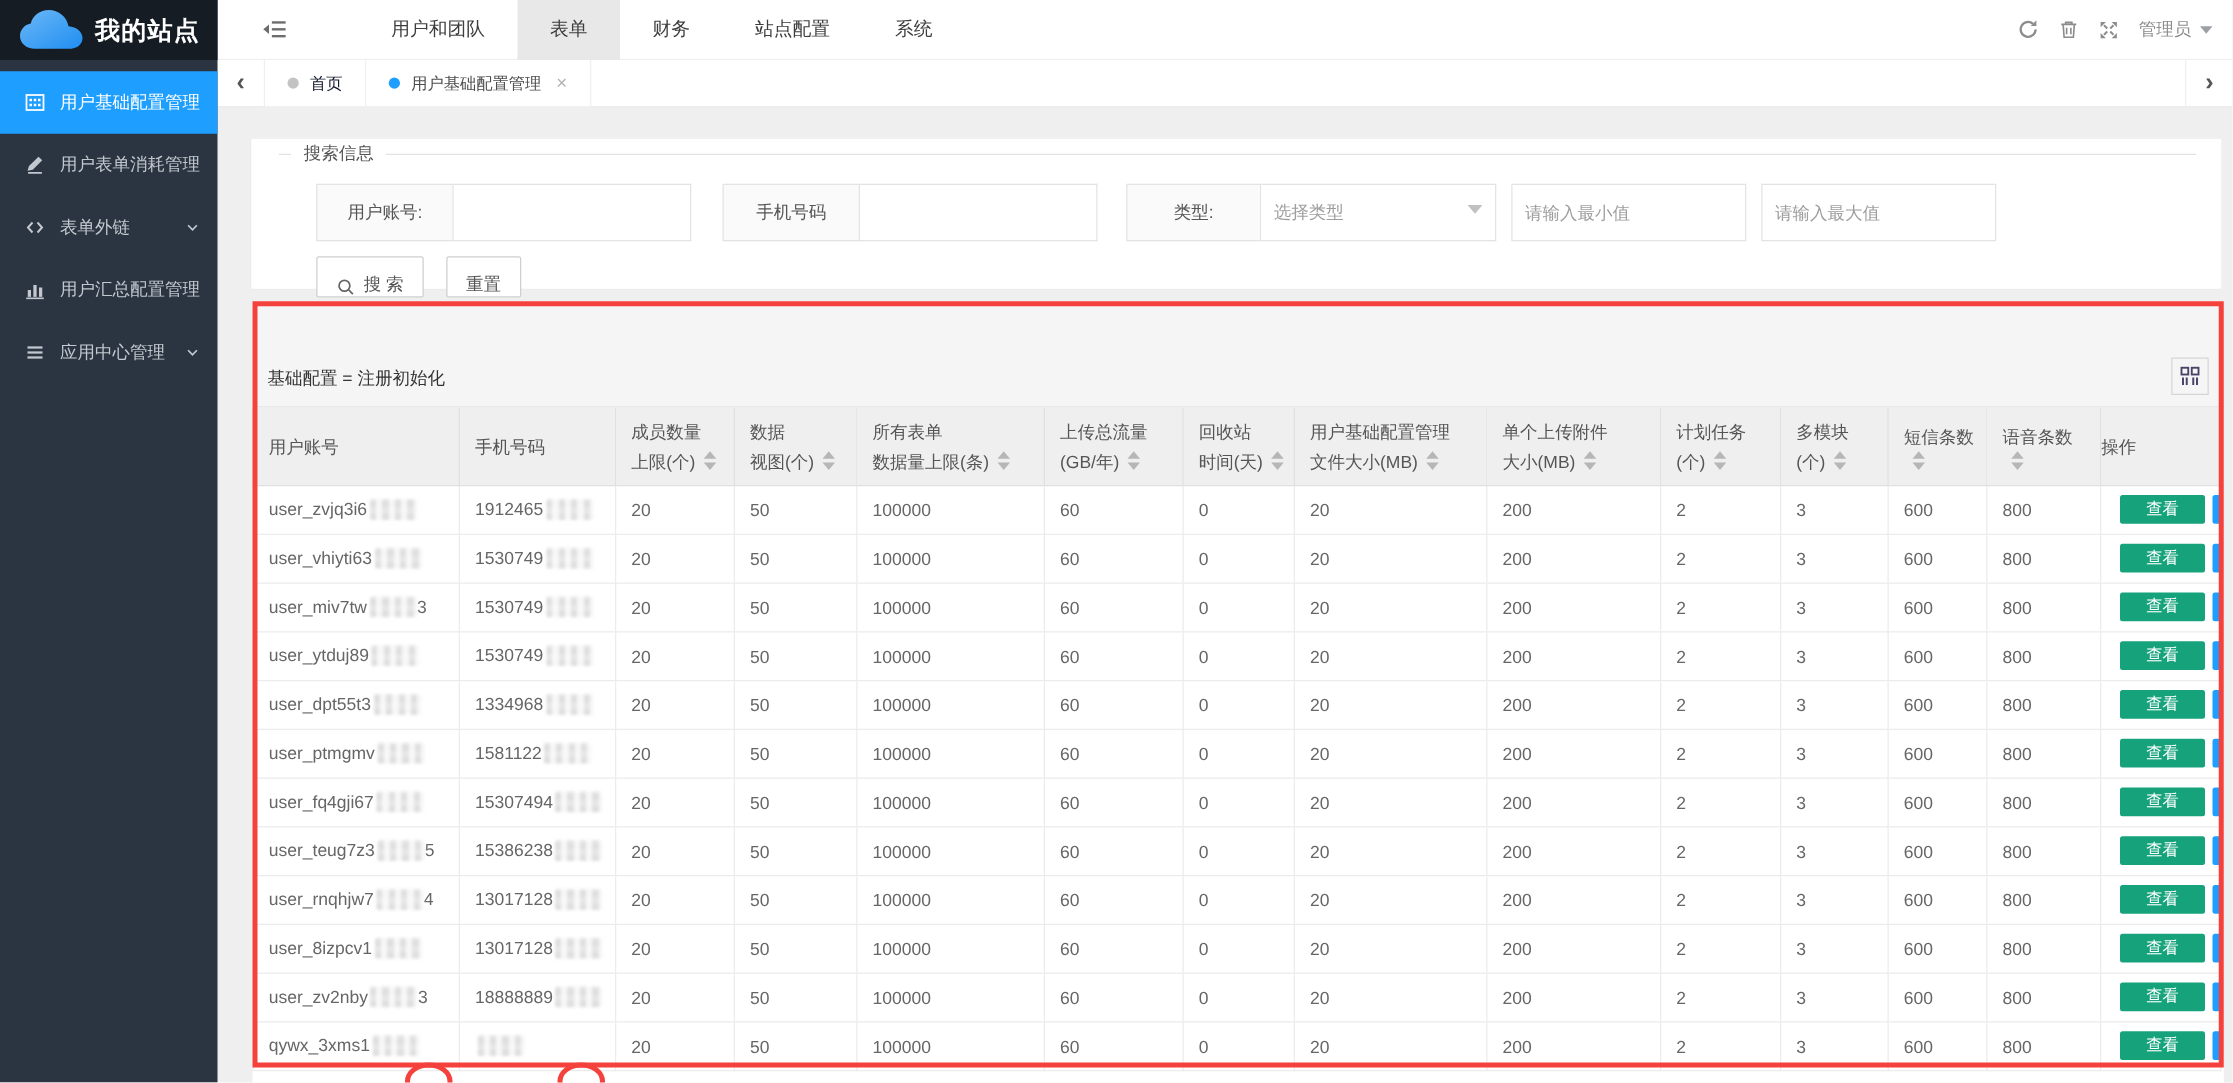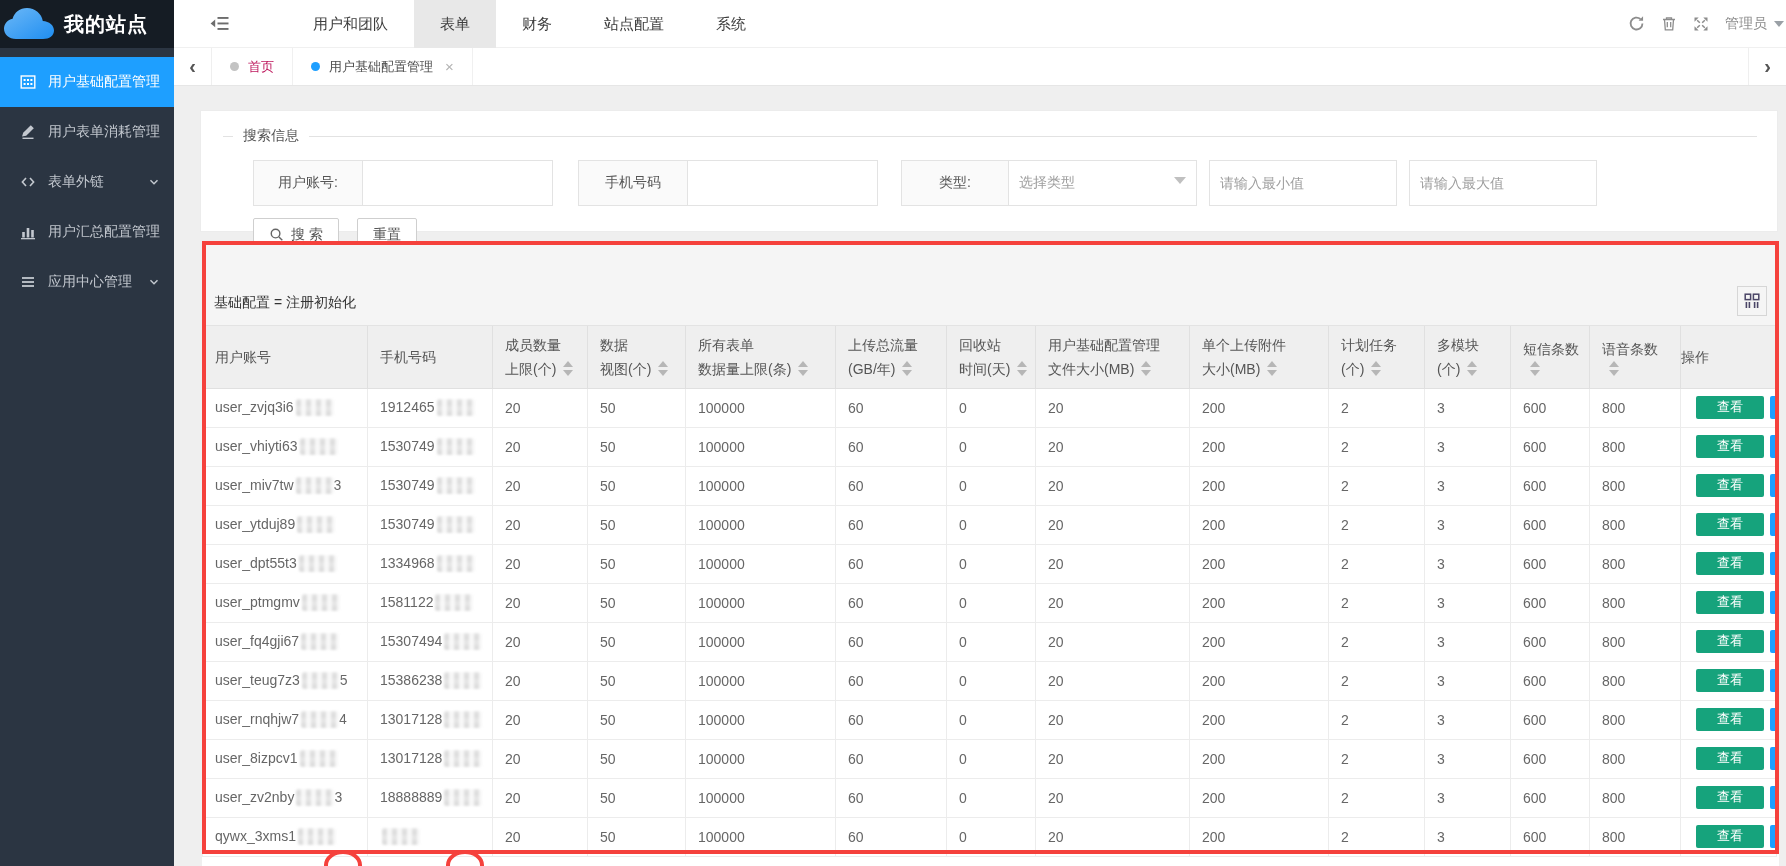--- a/index.html
+++ b/index.html
@@ -1,74 +1,74 @@
 <!DOCTYPE html>
 <html><head>
 <meta charset="utf-8">
 <style>
   *{margin:0;padding:0;box-sizing:border-box}
   html,body{width:1786px;height:866px;overflow:hidden}
   body{position:relative;background:#efefef;font-family:"Liberation Sans","DejaVu Sans",sans-serif;font-size:14px;color:#333}
 
   
   .sidebar{position:absolute;left:0;top:0;width:174px;height:866px;background:#2b3542;z-index:5}
-  .logo{height:48px;background:#151c24;display:flex;align-items:center;padding-left:2px;gap:8px}
+  .logo{height:48px;background:#151c24;display:flex;align-items:center;padding-left:14px;gap:8px}
   .logo svg{width:54px;height:36px;flex:none}
   .logo-title{color:#fff;font-size:20px;font-weight:bold;letter-spacing:1px;white-space:nowrap}
   .menu{margin-top:9px}
   .menu-item{height:50px;display:flex;align-items:center;padding:0 14px 0 20px;color:#c3c8cf;font-size:14px;cursor:pointer;white-space:nowrap}
   .menu-item .mi-icon{width:18px;height:16px;margin-right:10px;display:inline-flex;align-items:center;flex:none}
   .menu-item .mi-icon svg{width:16px;height:16px}
   .menu-item.active{background:#1e9fff;color:#fff}
   .menu-item .chev{margin-left:auto;display:inline-flex}
   .menu-item .chev svg{width:12px;height:12px}
 
   
   .topbar{position:absolute;left:174px;top:0;width:1612px;height:48px;background:#fff;border-bottom:1px solid #f0f0f0;display:flex;align-items:center;z-index:4}
   .collapse-btn{margin-left:36px;display:inline-flex;cursor:pointer}
   .topnav{display:flex;height:48px;margin-left:58px}
   .nav-item{padding:0 26px;line-height:48px;font-size:15px;color:#3d3d3d;cursor:pointer;white-space:nowrap}
   .nav-item.active{background:#e8e8e8}
-  .topbar-right{margin-left:auto;display:flex;align-items:center;gap:16px;padding-right:2px}
+  .topbar-right{margin-left:auto;display:flex;align-items:center;gap:16px;padding-right:16px}
   .tb-icon{display:inline-flex;cursor:pointer}
   .user{display:inline-flex;align-items:center;gap:7px;color:#8c8c8c;font-size:14px;cursor:pointer}
   .caret-down{width:0;height:0;border-left:5px solid transparent;border-right:5px solid transparent;border-top:6px solid #9aa0a6;display:inline-block}
 
   
   .tabbar{position:absolute;left:174px;top:48px;width:1612px;height:38px;background:#fff;border-bottom:1px solid #e6e6e6;display:flex;align-items:stretch;z-index:4}
   .tab-arrow{width:38px;display:flex;align-items:center;justify-content:center;color:#555;font-size:20px;cursor:pointer;font-weight:bold}
   .tab-arrow.left{border-right:1px solid #efefef}
   .tab-arrow.right{margin-left:auto;border-left:1px solid #efefef}
-  .tab{display:flex;align-items:center;gap:9px;padding:0 18px;border-right:1px solid #f0f0f0;font-size:13px;color:#be185d;cursor:pointer;white-space:nowrap;background:#fff}
+  .tab{display:flex;align-items:center;gap:9px;padding:0 18px;border-right:1px solid #f0f0f0;font-size:13px;color:#0f172a;cursor:pointer;white-space:nowrap;background:#fff}
   .tab .dot{width:9px;height:9px;border-radius:50%;background:#c3c3c3;flex:none}
   .tab.active{color:#4d4d4d}
   .tab.active .dot{background:#1e9fff}
   .tab .close{color:#b3b3b3;font-size:15px;margin-left:3px;line-height:1}
 
   
   .content{position:absolute;left:174px;top:86px;width:1612px;height:780px}
 
   
   .search-card{position:absolute;left:26px;top:24px;width:1578px;height:122px;background:#fff;border:1px solid #ececec}
-  .search-card fieldset{border:none;border-top:1px solid #e2e2e2;margin:16px 20px 0 22px;padding:0}
+  .search-card fieldset{border:none;border-top:1px solid #e2e2e2;margin:3px 20px 0 22px;padding:0}
   .search-card legend{padding:0 10px;margin-left:10px;color:#555;font-size:14px}
   .fields{display:flex;margin-top:15px;margin-left:30px;height:46px;align-items:stretch}
   .pair{display:flex}
   .flabel{display:flex;align-items:center;justify-content:center;width:110px;background:#fafafa;border:1px solid #e3e3e3;color:#555;font-size:14px}
   .pair .fin{width:190px;border:1px solid #e3e3e3;border-left:none;padding:0 10px;font-size:14px;color:#333;outline:none;background:#fff;font-family:inherit}
   .pair2{margin-left:25px}
   .pair3{margin-left:23px}
   .pair3 .flabel{width:108px}
   .select{width:188px;border:1px solid #e3e3e3;border-left:none;background:#fff;display:flex;align-items:center;padding:0 10px;position:relative;cursor:pointer}
   .select .ph{color:#9e9e9e;font-size:14px}
   .sel-caret{position:absolute;right:10px;top:16px;width:0;height:0;border-left:6px solid transparent;border-right:6px solid transparent;border-top:7px solid #c0c0c0}
   .bare{width:188px;margin-left:12px;border:1px solid #e3e3e3;padding:0 10px;font-size:14px;color:#333;outline:none;font-family:inherit}
   .bare::placeholder,.fin::placeholder{color:#9e9e9e}
   .btn-row{margin-top:12px;margin-left:30px;display:flex;gap:18px}
-  .btn{height:33px;padding:0 15px;background:#fff;border:1px solid #cfcfcf;border-radius:2px;color:#555;font-size:14px;display:inline-flex;align-items:center;gap:7px;cursor:pointer;font-family:inherit}
+  .btn{height:33px;padding:0 15px;background:#fff;border:1px solid #cfcfcf;border-radius:2px;color:#555;font-size:14px;display:inline-flex;align-items:flex-end;gap:7px;cursor:pointer;font-family:inherit}
 
   
   .table-card{position:absolute;left:28px;top:155px;width:1577px;height:747px;background:#fff}
   .panel-head{height:85px;background:#f5f5f5;border-bottom:1px solid #e3e3e3;position:relative;display:flex;align-items:flex-end;padding:0 0 13px 12px;color:#333;font-size:14px}
   .col-btn{position:absolute;right:12px;bottom:9px;width:30px;height:30px;background:#f5f5f5;border:1px solid #d6d6d6;display:flex;align-items:center;justify-content:center;cursor:pointer}
   table{border-collapse:collapse;table-layout:fixed;width:1574px}
   thead th{background:#efefef;border:1px solid #e0e0e0;border-top:none;height:62px;padding:0 4px 0 12px;text-align:left;font-weight:normal;color:#555;font-size:14px;vertical-align:middle;overflow:hidden;white-space:nowrap}
   thead th.center{text-align:center;padding-left:0}
   .th-line{line-height:24px;display:flex;align-items:center}
   .th-line.only{line-height:24px}

